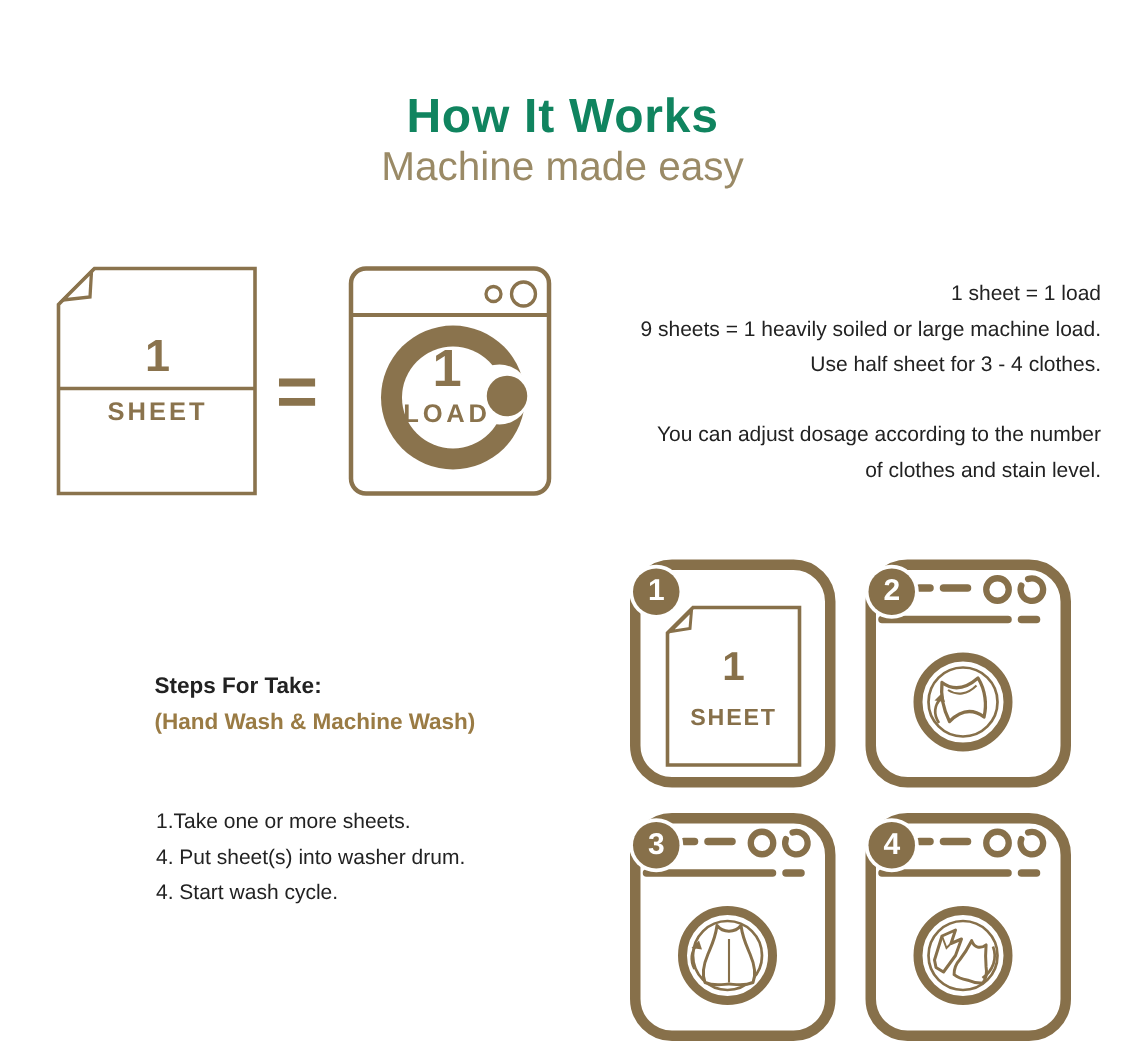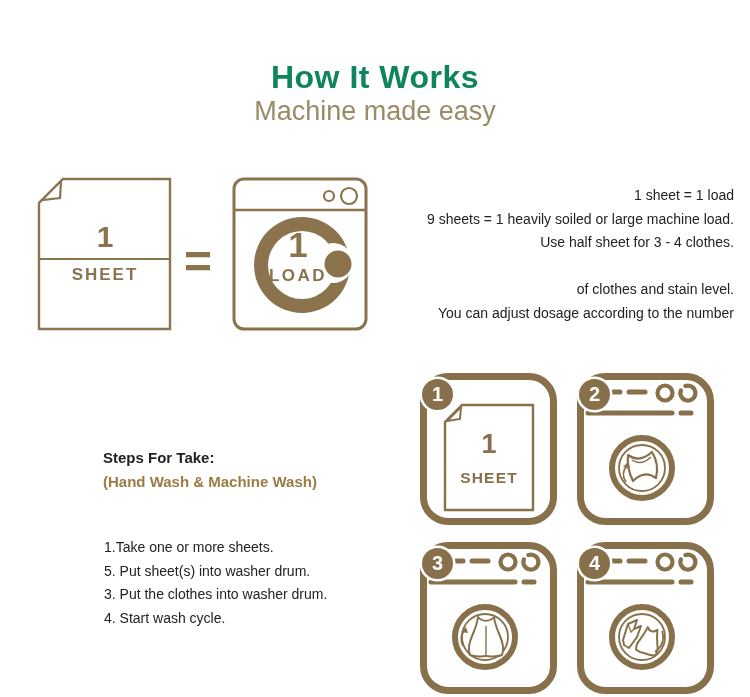--- a/index.html
+++ b/index.html
@@ -82,31 +82,30 @@
       <text class="t-brown" x="66" y="80" font-size="35" text-anchor="middle">1</text>
       <text class="t-brown" x="66" y="104" font-size="17" letter-spacing="2.5" text-anchor="middle">LOAD</text>
     </g>
   </svg>
 
   <div class="dosage">
     <div class="line">1 sheet = 1 load</div>
     <div class="line">9 sheets = 1 heavily soiled or large machine load.</div>
     <div class="line">Use half sheet for 3 - 4 clothes.</div>
     <div class="note">
+      <div class="line">You can adjust dosage according to the number</div>
       <div class="line">of clothes and stain level.</div>
-      <div class="line">You can adjust dosage according to the number</div>
     </div>
   </div>
 
   <div class="steps-heading">Steps For Take:</div>
   <div class="steps-subheading">(Hand Wash &amp; Machine Wash)</div>
   <div class="steps-list">
     <div class="step">1.Take one or more sheets.</div>
-    <div class="step">5. Put sheet(s) into washer drum.</div>
-    <div class="step">3. Put the clothes into washer drum.</div>
+    <div class="step">4. Put sheet(s) into washer drum.</div>
     <div class="step">4. Start wash cycle.</div>
   </div>
 
   <div class="panel" style="left:420px;top:338px;">
     <div class="badge">1</div>
     <svg width="123" height="138" viewBox="0 0 123 138">
       <path class="gln wh" stroke-width="2.4" d="M35,25 H106 V130 H18 V42 Z"></path>
       <path class="gln wh" stroke-width="2" d="M34,27 L20,41 L33,39 Z"></path>
       <text class="t-grid" x="62" y="73" font-size="27" text-anchor="middle">1</text>
       <text class="t-grid" x="62" y="103" font-size="15.5" letter-spacing="1.2" text-anchor="middle">SHEET</text>

